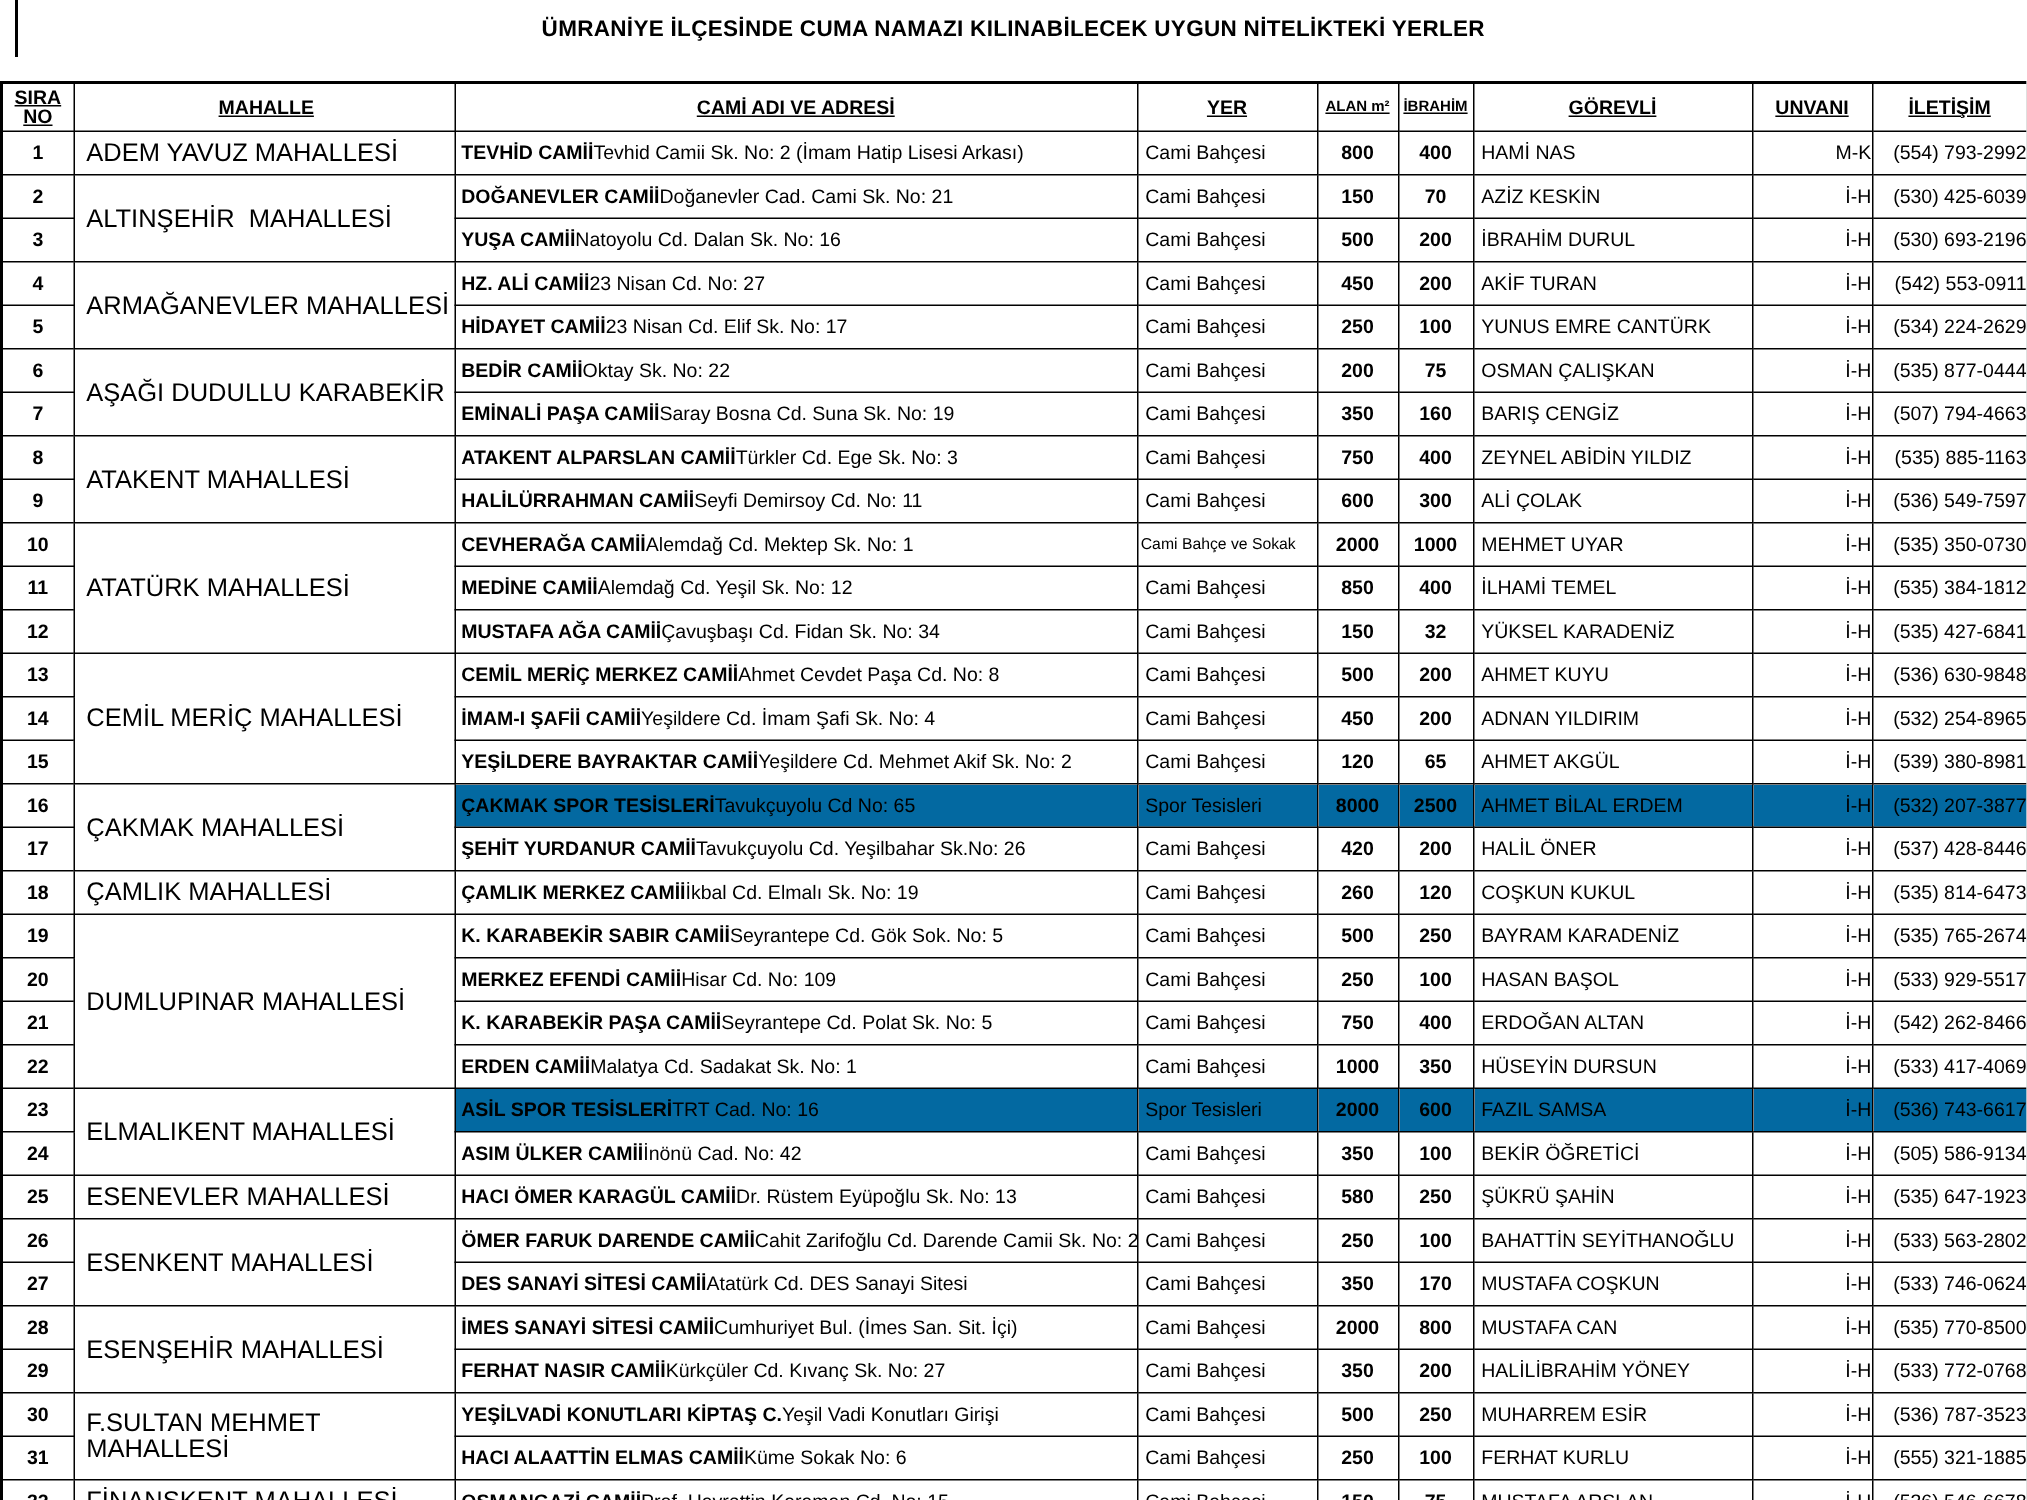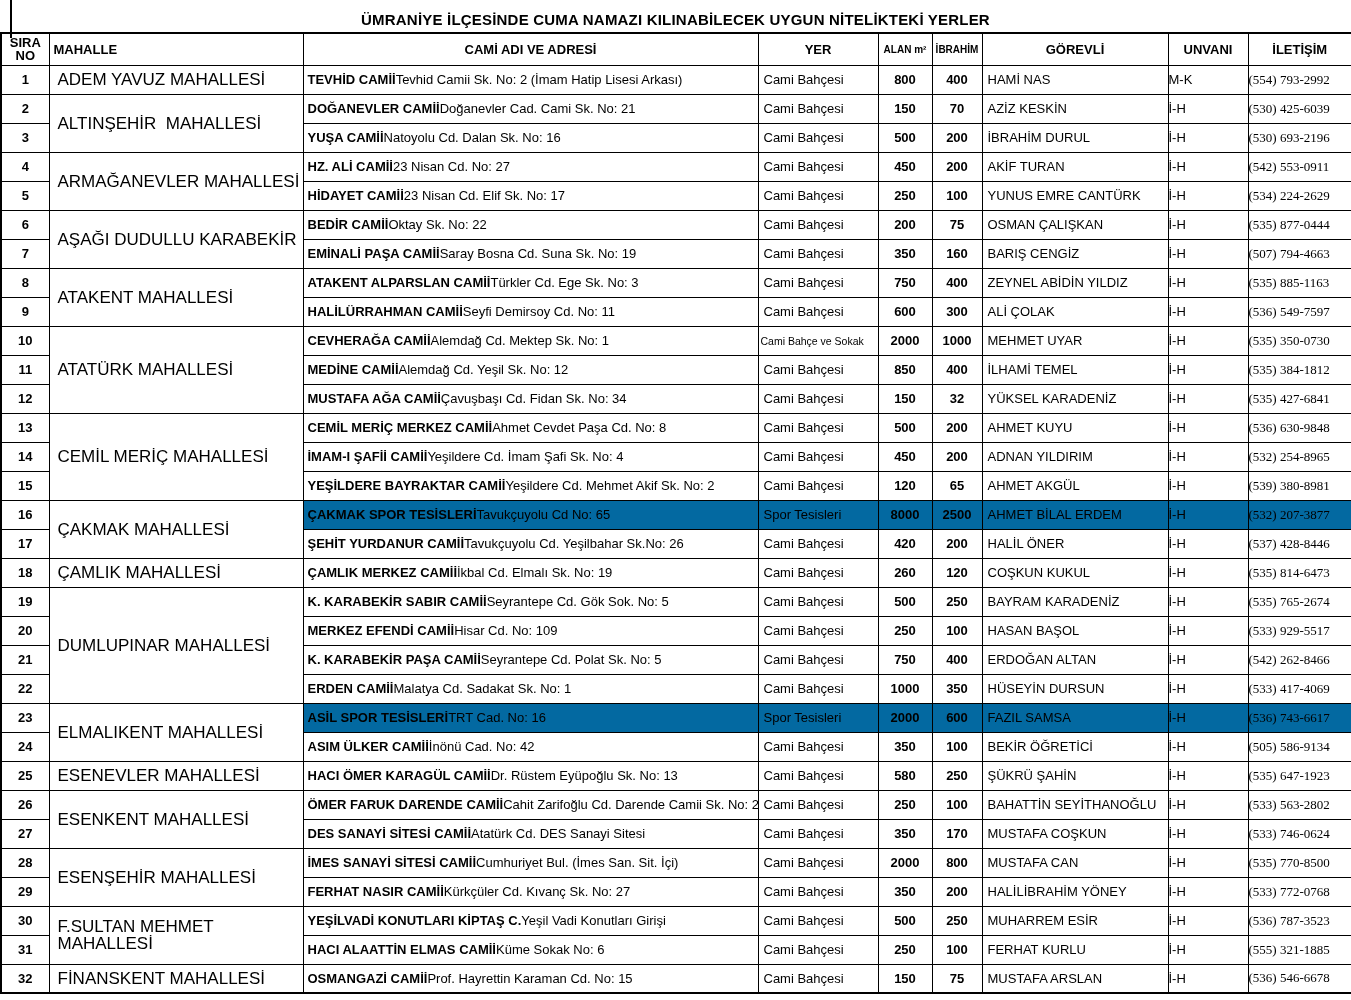--- a/index.html
+++ b/index.html
@@ -1,47 +1,47 @@
 <!DOCTYPE html>
 <html lang="tr"><head>
 <meta charset="utf-8">
 <style>
   * { margin:0; padding:0; box-sizing:border-box; }
   html,body { background:#fff; }
   body { font-family:"Liberation Sans", sans-serif; color:#000; }
   .page { position:relative; width:1351px; height:1000px; background:#fff; overflow:hidden; }
 
-  .title-bar { position:relative; width:1351px; height:32px;border-radius:15px; }
+  .title-bar { position:relative; width:1351px; height:54px;border-radius:15px; }
   .title-bar .left-rule { position:absolute; left:10px; top:0; width:2px; height:38px; background:#000; }
   .title-bar .title-text {
     position:absolute; left:0; top:0; width:100%; height:38px;
     display:flex; align-items:center; justify-content:center;
     font-size:15px; font-weight:bold; letter-spacing:.2px;
   }
 
   table.main { border-collapse:collapse; table-layout:fixed; width:1351px; border:2px solid #000; }
   th, td { border:1px solid #000; overflow:hidden; vertical-align:middle; white-space:nowrap; }
 
   thead tr { height:32px; }
-  th { font-size:13px; font-weight:bold; text-align:center; padding:0 1px; }
+  th { font-size:13px; font-weight:bold; text-align:center; padding:0 1px;text-decoration:underline; }
   th.wrap { white-space:normal; line-height:1.05; }
   th.small { font-size:10px; }
 
   tbody tr { height:29px; }
   td { font-size:13px; }
   td.sira { font-weight:bold; text-align:center; font-size:13px; }
   td.mahalle { font-size:17px; padding-left:8px; white-space:pre-wrap; line-height:1.0;margin-top:23px; }
   td.cami { padding-left:4px; }
   td.cami .cname { font-weight:bold; }
   td.yer { padding-left:5px;margin-left:20px; }
   td.yer.small { font-size:10.5px; padding-left:2px; }
   td.num { font-weight:bold; text-align:center; }
   td.gorevli { padding-left:5px; }
-  td.unvani { text-align:left;margin-top:20px; }
-  td.iletisim { text-align:left;font-family:Liberation Serif, serif; }
+  td.unvani { text-align:right;margin-top:20px; }
+  td.iletisim { text-align:right; }
   td.hl { background:#0369a1; }
 </style>
 </head>
 <body>
 
 <div class="page">
   <div class="title-bar">
     <div class="left-rule"></div>
     <div class="title-text">ÜMRANİYE İLÇESİNDE CUMA NAMAZI KILINABİLECEK UYGUN NİTELİKTEKİ YERLER</div>
   </div>
@@ -54,21 +54,21 @@
       <col style="width:120px">
         <col style="width:54px">
         <col style="width:50px">
       <col style="width:186px">
         <col style="width:80px">
         <col style="width:104px">
     </colgroup>
     <thead>
       <tr>
         <th class="wrap">SIRA NO</th>
-        <th style="text-align:left;padding-left:4px">MAHALLE</th>
+        <th style="text-align:center;padding-left:4px">MAHALLE</th>
         <th>CAMİ ADI VE ADRESİ</th>
         <th>YER</th>
         <th class="small">ALAN m²</th>
         <th class="small">İBRAHİM</th>
         <th>GÖREVLİ</th>
         <th>UNVANI</th>
         <th>İLETİŞİM</th>
       </tr>
     </thead>
     <tbody>

